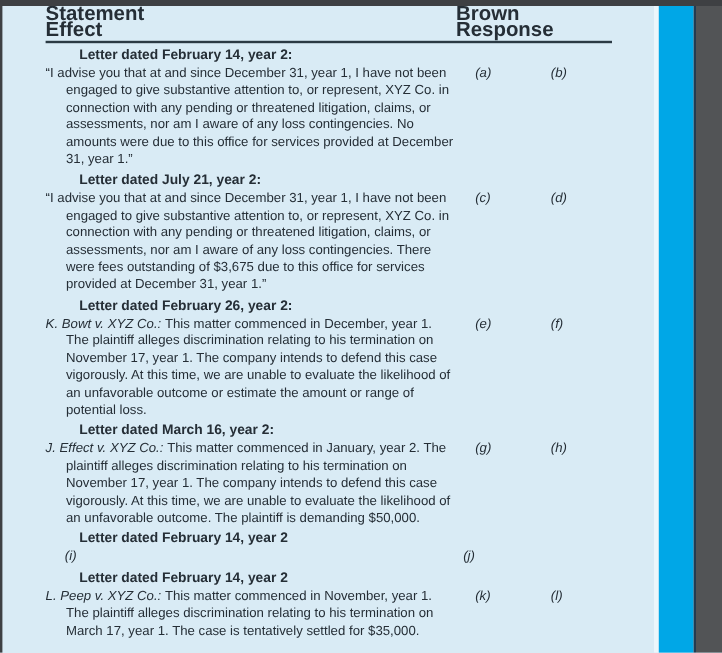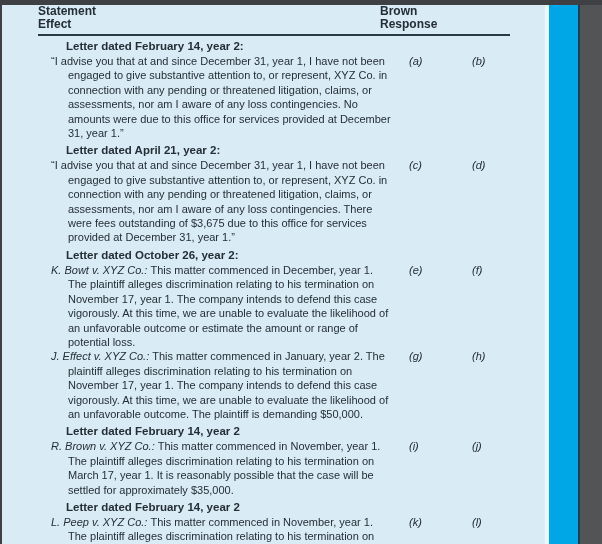--- a/index.html
+++ b/index.html
@@ -24,39 +24,38 @@
   .head-row {
     display: grid;
     grid-template-columns: 342px 73px 57px;
     align-items: end;
     min-height: 27px;
     padding-bottom: 3px;
     border-bottom: 2px solid #2b3a44;
   }
   .head {
     font-weight: bold;
-    font-size: 12px;
+    font-size: 17px;
     line-height: 13px;
   }
   .head-statement { max-width: 62px; }
   .head-audit { max-width: 56px; }
 
   .letter-heading {
     font-weight: bold;
     font-size: 11.5px;
     line-height: 14px;
     margin: 3px 0 1px 0;
     padding-left: 28px;
   }
 
   .sit-row {
     display: grid;
     grid-template-columns: 342px 73px 57px;
     align-items: start;
-    margin-left: 13px;
   }
   .sit-text {
     font-size: 11px;
     line-height: 14.4px;
     padding-left: 17px;
     text-indent: -17px;
   }
   .case { font-style: italic; }
   .case:not(:empty)::after { content: " "; }
   .eff-cell, .resp-cell {
@@ -85,43 +84,43 @@
       <div class="head head-audit">Brown Response</div>
     </div>
 
     <h3 class="letter-heading">Letter dated February 14, year 2:</h3>
     <div class="sit-row">
       <p class="sit-text"><i class="case"></i><span>“I advise you that at and since December 31, year 1, I have not been engaged to give substantive attention to, or represent, XYZ Co. in connection with any pending or threatened litigation, claims, or assessments, nor am I aware of any loss contingencies. No amounts were due to this office for services provided at December 31, year 1.”</span></p>
       <div class="eff-cell">(a)</div>
       <div class="resp-cell">(b)</div>
     </div>
 
-    <h3 class="letter-heading">Letter dated April 21, year 2:</h3>
+    <h3 class="letter-heading">Letter dated July 21, year 2:</h3>
     <div class="sit-row">
       <p class="sit-text"><i class="case"></i><span>“I advise you that at and since December 31, year 1, I have not been engaged to give substantive attention to, or represent, XYZ Co. in connection with any pending or threatened litigation, claims, or assessments, nor am I aware of any loss contingencies. There were fees outstanding of $3,675 due to this office for services provided at December 31, year 1.”</span></p>
       <div class="eff-cell">(c)</div>
       <div class="resp-cell">(d)</div>
     </div>
 
-    <h3 class="letter-heading">Letter dated October 26, year 2:</h3>
+    <h3 class="letter-heading">Letter dated February 26, year 2:</h3>
     <div class="sit-row">
       <p class="sit-text"><i class="case">K. Bowt v. XYZ Co.:</i><span>This matter commenced in December, year 1. The plaintiff alleges discrimination relating to his termination on November 17, year 1. The company intends to defend this case vigorously. At this time, we are unable to evaluate the likelihood of an unfavorable outcome or estimate the amount or range of potential loss.</span></p>
       <div class="eff-cell">(e)</div>
       <div class="resp-cell">(f)</div>
     </div>
 
+    <h3 class="letter-heading">Letter dated March 16, year 2:</h3>
     <div class="sit-row">
       <p class="sit-text"><i class="case">J. Effect v. XYZ Co.:</i><span>This matter commenced in January, year 2. The plaintiff alleges discrimination relating to his termination on November 17, year 1. The company intends to defend this case vigorously. At this time, we are unable to evaluate the likelihood of an unfavorable outcome. The plaintiff is demanding $50,000.</span></p>
       <div class="eff-cell">(g)</div>
       <div class="resp-cell">(h)</div>
     </div>
 
     <h3 class="letter-heading">Letter dated February 14, year 2</h3>
     <div class="sit-row">
-      <p class="sit-text"><i class="case">R. Brown v. XYZ Co.:</i><span>This matter commenced in November, year 1. The plaintiff alleges discrimination relating to his termination on March 17, year 1. It is reasonably possible that the case will be settled for approximately $35,000.</span></p>
       <div class="eff-cell">(i)</div>
       <div class="resp-cell">(j)</div>
     </div>
 
     <h3 class="letter-heading">Letter dated February 14, year 2</h3>
     <div class="sit-row">
       <p class="sit-text"><i class="case">L. Peep v. XYZ Co.:</i><span>This matter commenced in November, year 1. The plaintiff alleges discrimination relating to his termination on March 17, year 1. The case is tentatively settled for $35,000.</span></p>
       <div class="eff-cell">(k)</div>
       <div class="resp-cell">(l)</div>
     </div>

